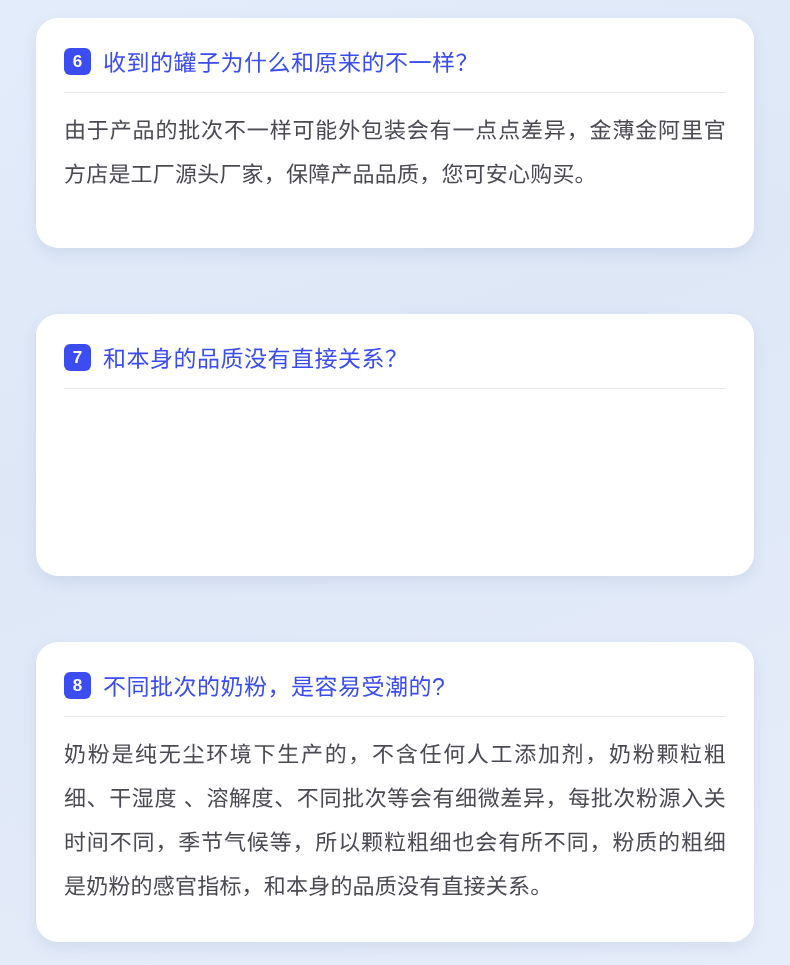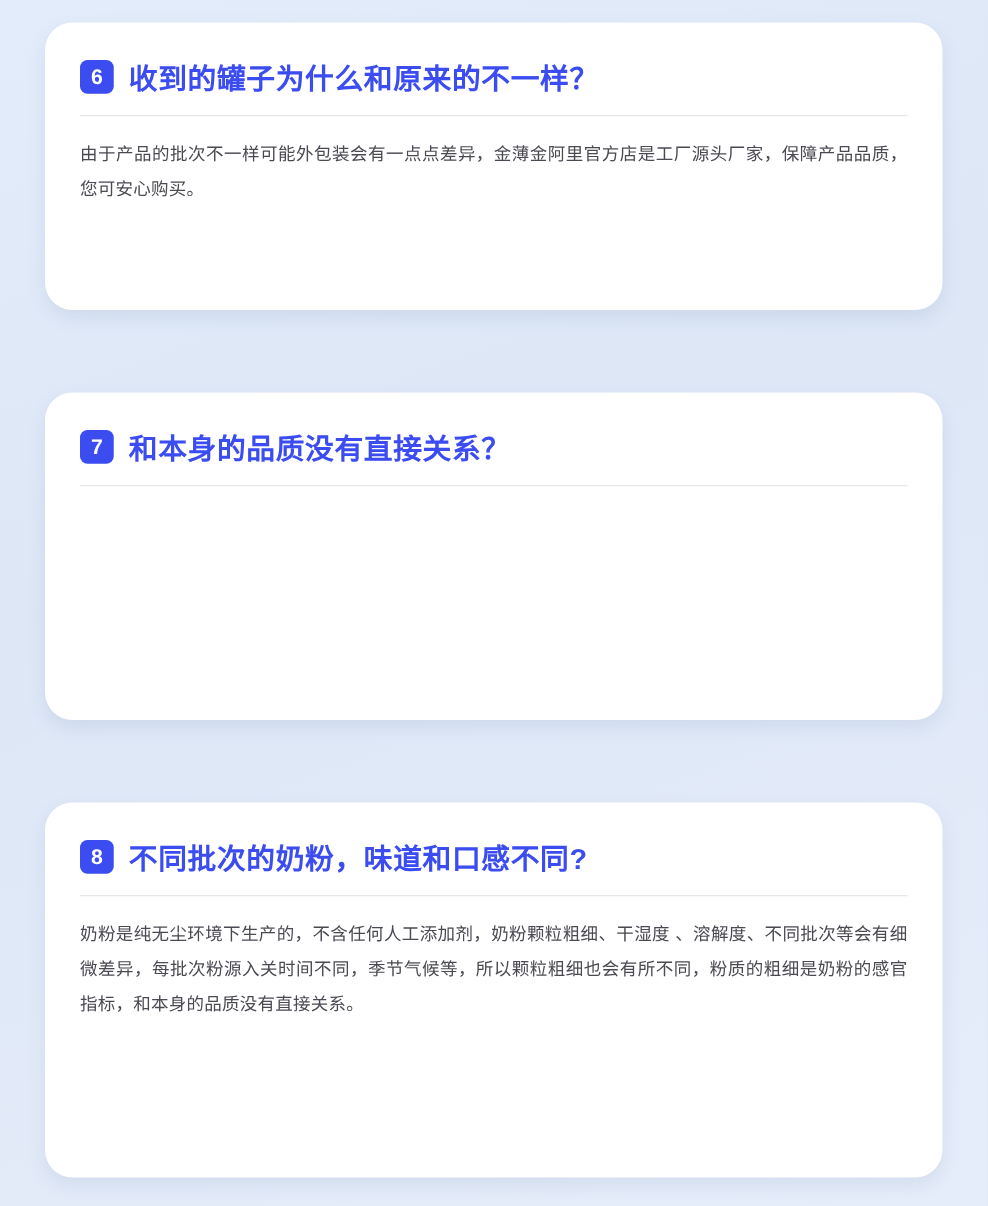--- a/index.html
+++ b/index.html
@@ -54,28 +54,28 @@
     color: #ffffff;
     font-size: 17px;
     font-weight: bold;
     line-height: 27px;
     text-align: center;
     font-family: "Liberation Sans", sans-serif;
   }
   .q-title {
     color: #3b4cf0;
     font-size: 23px;
-    font-weight: bold;
+    font-weight: normal;
     letter-spacing: 0.5px;
     white-space: nowrap;
   }
   .q-body {
     margin-top: 16px;
     color: #4a4a52;
-    font-size: 14px;
+    font-size: 22px;
     line-height: 2.0;
     text-align: justify;
     letter-spacing: 0.2px;
   }
 </style>
 </head>
 <body>
 
 <div class="bg-wash"></div>
 
@@ -92,18 +92,18 @@
   <div class="faq-card card-2">
     <div class="q-head">
       <div class="q-num">7</div>
       <div class="q-title">和本身的品质没有直接关系？</div>
     </div>
   </div>
 
   <div class="faq-card card-3">
     <div class="q-head">
       <div class="q-num">8</div>
-      <div class="q-title">不同批次的奶粉，味道和口感不同?</div>
+      <div class="q-title">不同批次的奶粉，是容易受潮的?</div>
     </div>
     <div class="q-body">奶粉是纯无尘环境下生产的，不含任何人工添加剂，奶粉颗粒粗细、干湿度 、溶解度、不同批次等会有细微差异，每批次粉源入关时间不同，季节气候等，所以颗粒粗细也会有所不同，粉质的粗细是奶粉的感官指标，和本身的品质没有直接关系。</div>
   </div>
 
 </div>
 
 </body></html>

